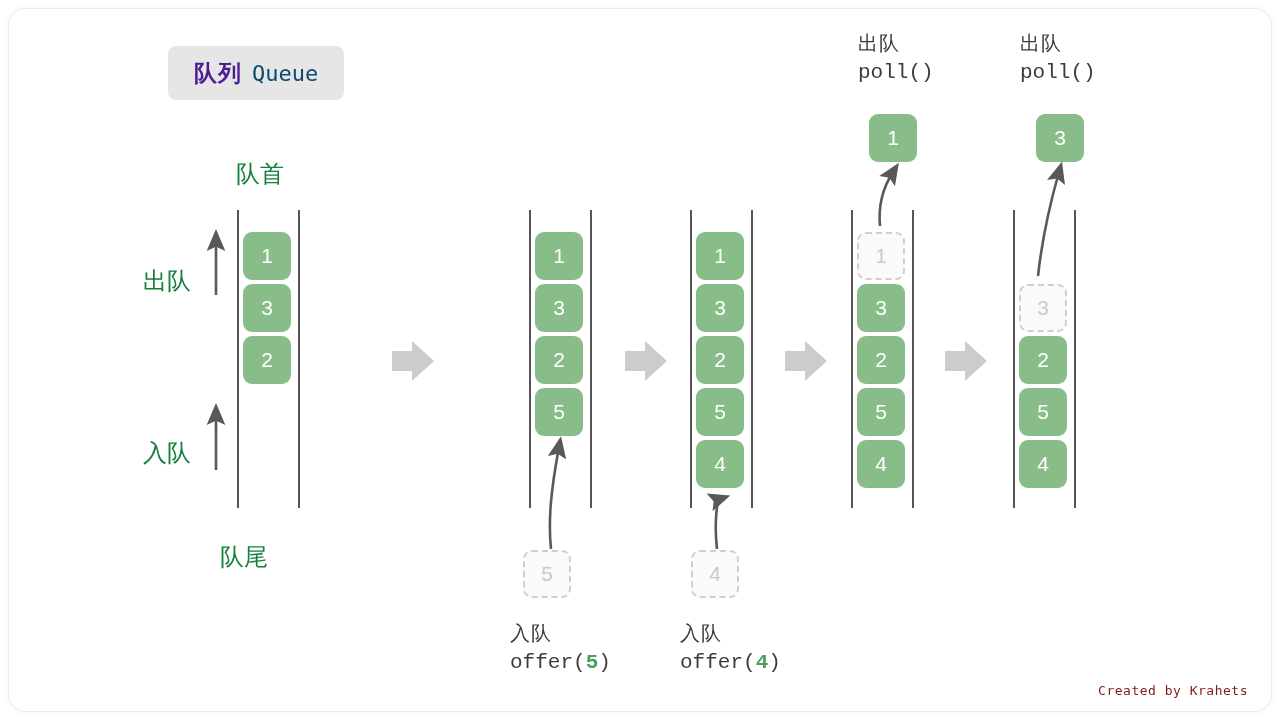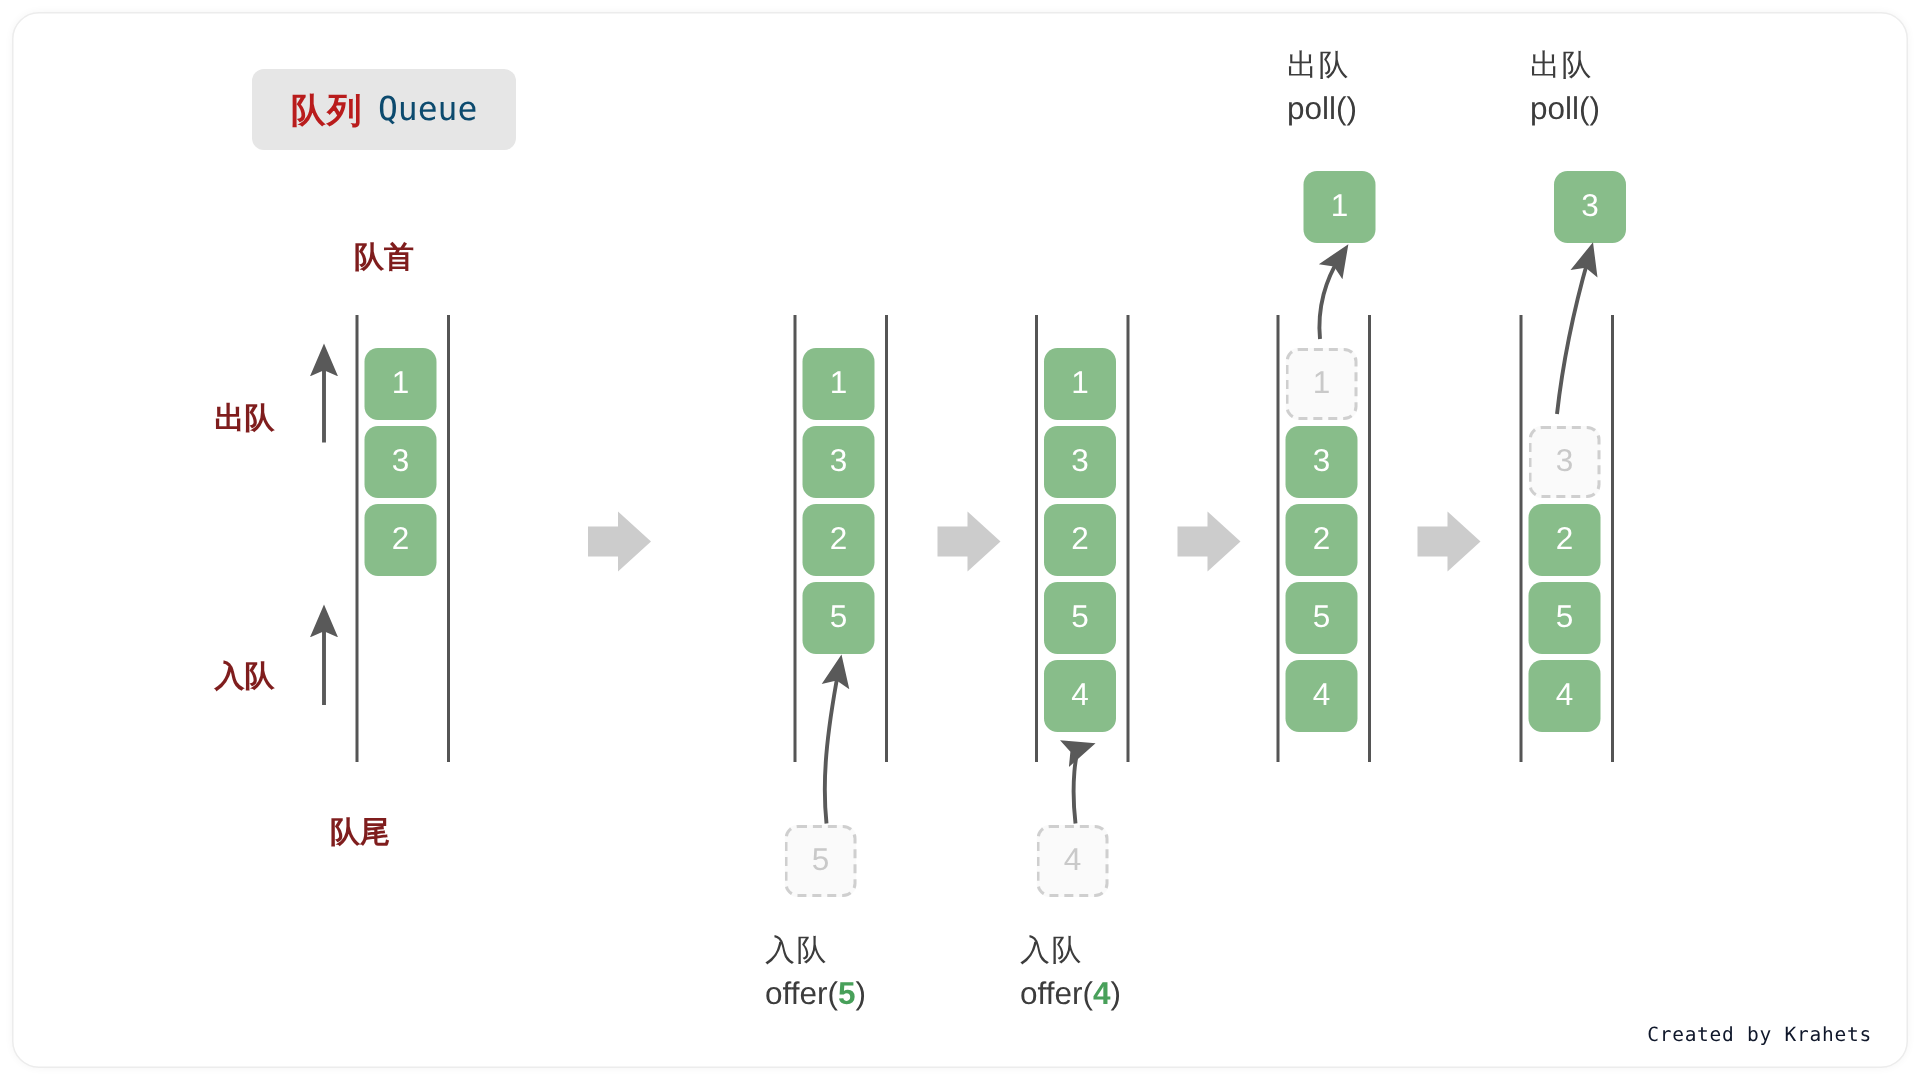--- a/index.html
+++ b/index.html
@@ -37,21 +37,21 @@
     padding: 0 26px;
     display: flex;
     align-items: center;
     gap: 10px;
     background: #e6e6e6;
     border-radius: 8px;
   }
   .title-cn {
     font-size: 23px;
     font-weight: bold;
-    color: #b91c1c;
+    color: #4c1d95;
     letter-spacing: 1px;
   }
   .title-en {
     font-family: "DejaVu Sans Mono", "Liberation Mono", monospace;
     font-size: 22px;
     color: #0c4a6e;
   }
 
   
   .rail {
@@ -78,56 +78,56 @@
   }
   .box.ghost {
     background: #fafafa;
     color: #c9c9c9;
     border: 2px dashed #cfcfcf;
   }
 
   
   .lbl-cn {
     position: absolute;
-    font-size: 20px;
-    font-weight: bold;
-    color: #7f1d1d;
+    font-size: 24px;
+    font-weight: normal;
+    color: #15803d;
     white-space: nowrap;
   }
   .op-label {
     position: absolute;
     text-align: left;
     white-space: nowrap;
   }
   .op-label .op-cn {
     display: block;
     font-size: 20px;
     font-weight: normal;
     color: #3c3c3c;
     letter-spacing: 1px;
   }
   .op-label .op-code {
     display: block;
     margin-top: 4px;
-    font-family: Liberation Sans, sans-serif;
+    font-family: Liberation Mono, monospace;
     font-size: 21px;
     color: #3c3c3c;
   }
   .op-label .op-code .num {
     color: #48a05a;
     font-weight: bold;
   }
 
   .watermark {
     position: absolute;
     right: 32px;
     bottom: 22px;
     font-family: "DejaVu Sans Mono", "Liberation Mono", monospace;
     font-size: 13px;
-    color: #0f172a;
+    color: #7f1d1d;
     letter-spacing: 0.5px;
   }
 
   svg.overlay {
     position: absolute;
     left: 0;
     top: 0;
     width: 1280px;
     height: 720px;
     pointer-events: none;

